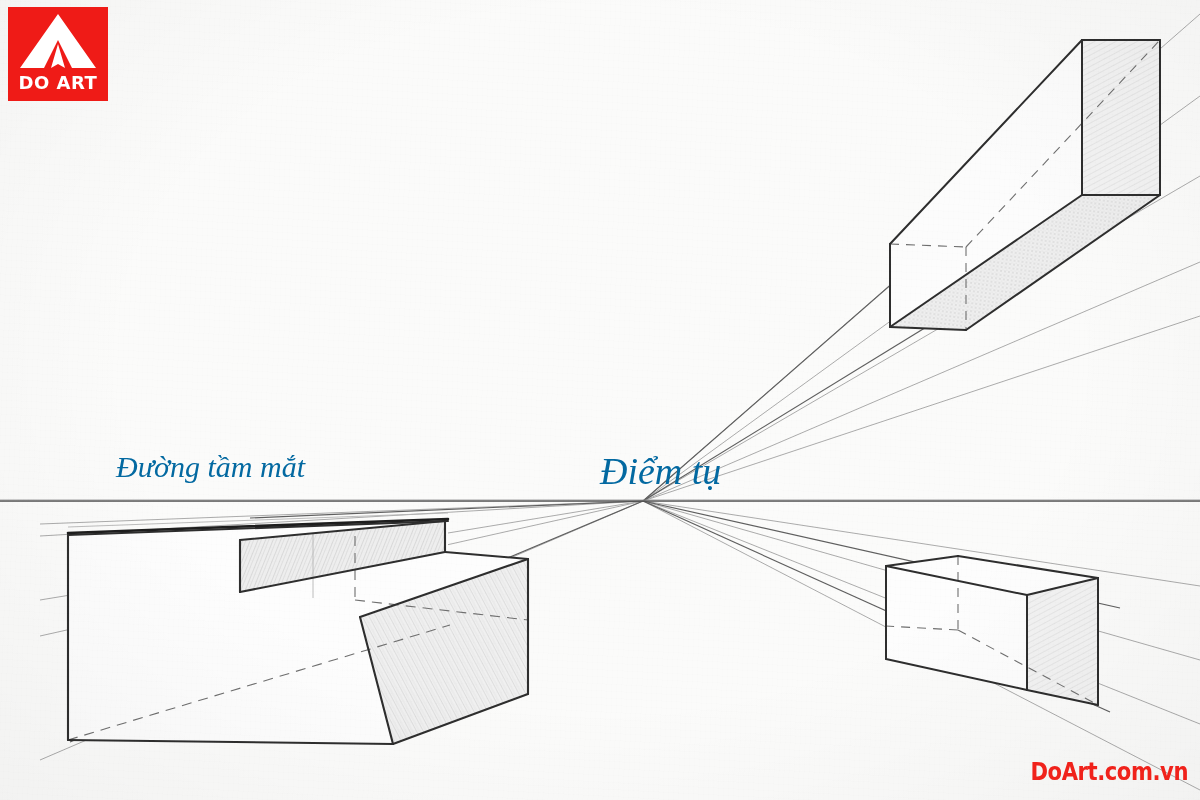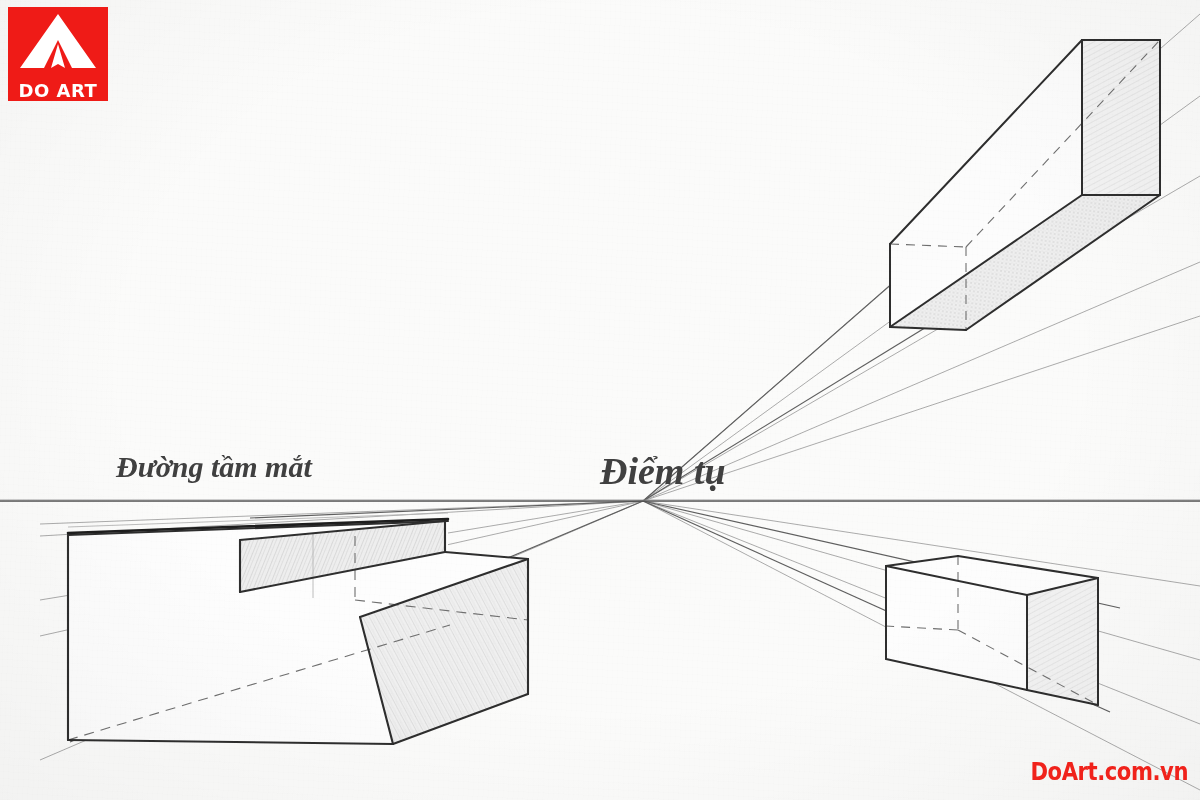--- a/index.html
+++ b/index.html
@@ -49,33 +49,32 @@
     padding-top: 5px;
   }
   #logo-mark { width: 82px; height: 58px; display: block; }
   #logo-text {
     color: #ffffff;
     font-family: "DejaVu Sans", sans-serif;
     font-weight: 700;
     font-size: 18px;
     letter-spacing: .5px;
     line-height: 1;
-    margin-top: 12px;
+    margin-top: 4px;
     white-space: nowrap;
   }
 
   
   .label {
     position: absolute;
     font-family: "Liberation Serif", "DejaVu Serif", serif;
     font-style: italic;
-    color: #404040;
+    color: #0369a1;
     white-space: nowrap;
     line-height: 1;
-    font-weight: bold;
   }
   #label-horizon { left: 116px; top: 452px; font-size: 30px; }
   #label-vp      { left: 600px; top: 452px; font-size: 38px; }
 
   
   #watermark {
     position: absolute;
     right: 12px;
     bottom: 14px;
     color: #f0221b;

